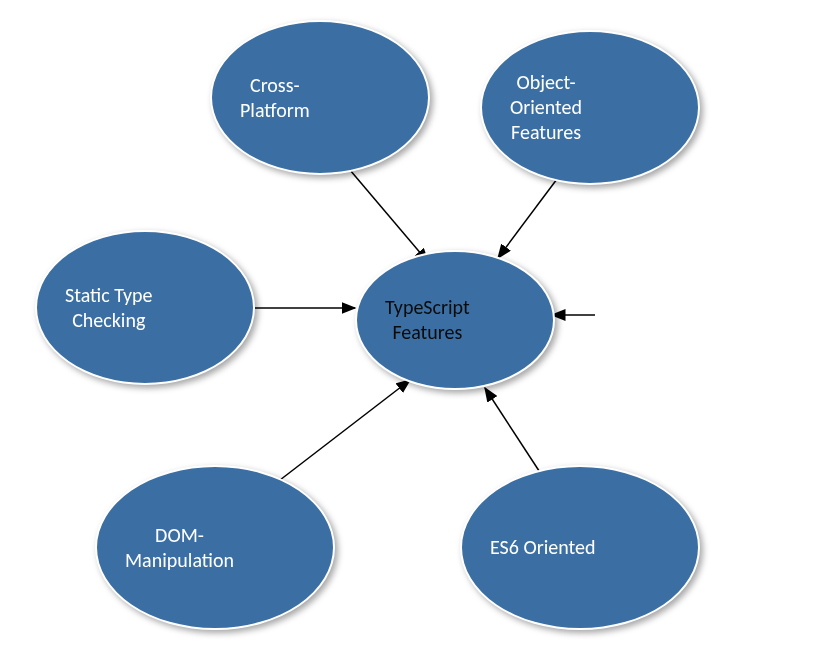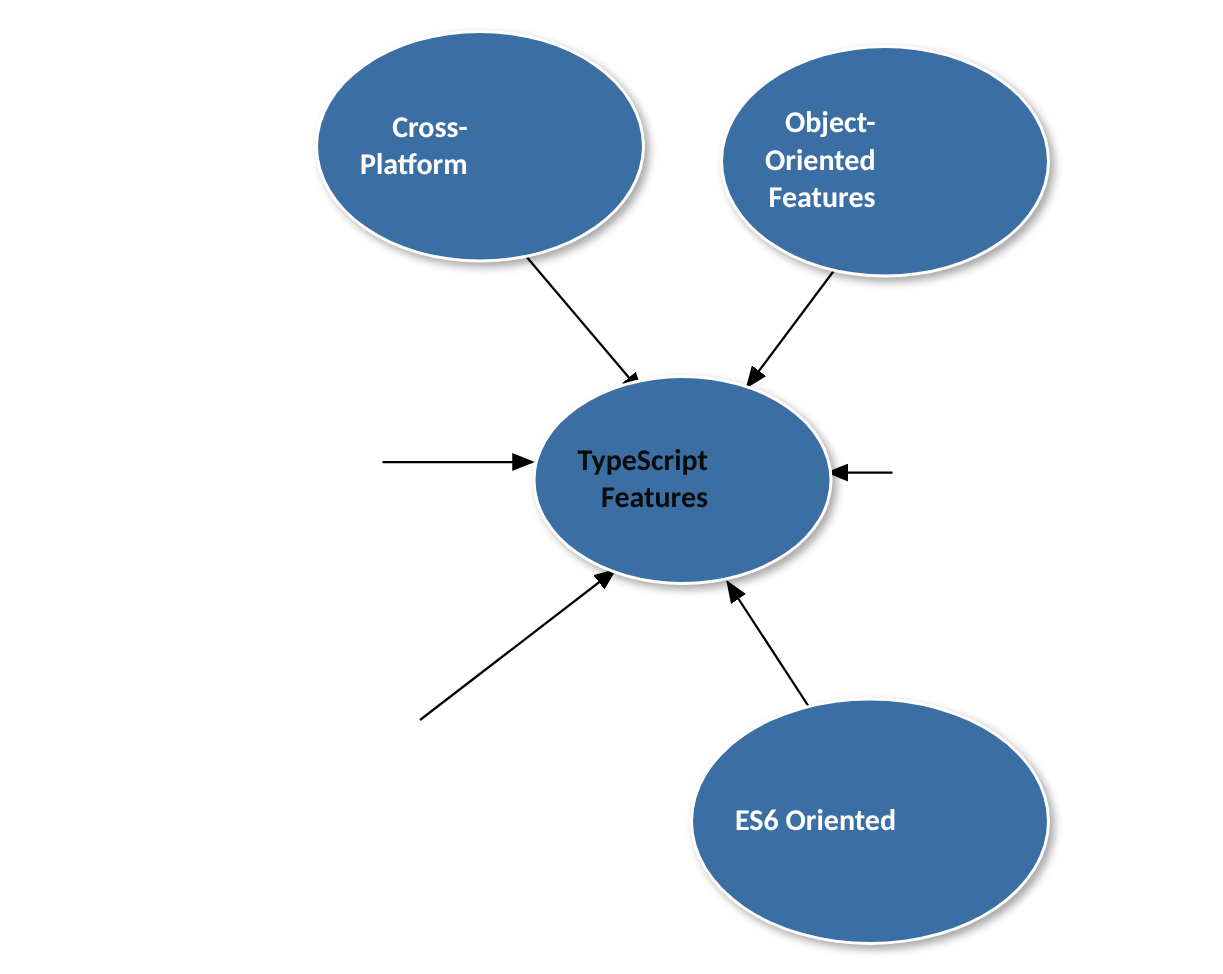--- a/index.html
+++ b/index.html
@@ -18,25 +18,25 @@
     height: 649px;
   }
   .node {
     position: absolute;
     border-radius: 50%;
     display: flex;
     align-items: center;
     justify-content: flex-start;
     padding-left: 28px;
     box-sizing: border-box;
-    font-weight: 700;
+    font-weight: 400;
     color: #ffffff;
     font-size: 20px;
     line-height: 1.25;
-    text-align: right;
+    text-align: center;
     border: 2px solid #ffffff;
     box-shadow: 3px 3px 6px rgba(0,0,0,0.35);
     background: #3b6fa3;
   }
   .node.center {
     color: #0b0b0b;
   }
   .node .label {
     white-space: pre-line;
   }
@@ -77,22 +77,30 @@
     <span class="label">Cross-
 Platform</span>
   </div>
 
   <div class="node" style="left:480px; top:30px; width:220px; height:155px;">
     <span class="label">Object-
 Oriented
 Features</span>
   </div>
 
+  <div class="node" style="left:35px; top:230px; width:220px; height:155px;">
+    <span class="label">Static Type
+Checking</span>
+  </div>
 
 
+  <div class="node" style="left:95px; top:465px; width:240px; height:165px;">
+    <span class="label">DOM-
+Manipulation</span>
+  </div>
 
   <div class="node" style="left:460px; top:465px; width:240px; height:165px;">
     <span class="label">ES6 Oriented</span>
   </div>
 
   <div class="node center" style="left:355px; top:250px; width:200px; height:140px;">
     <span class="label">TypeScript
 Features</span>
   </div>
 

